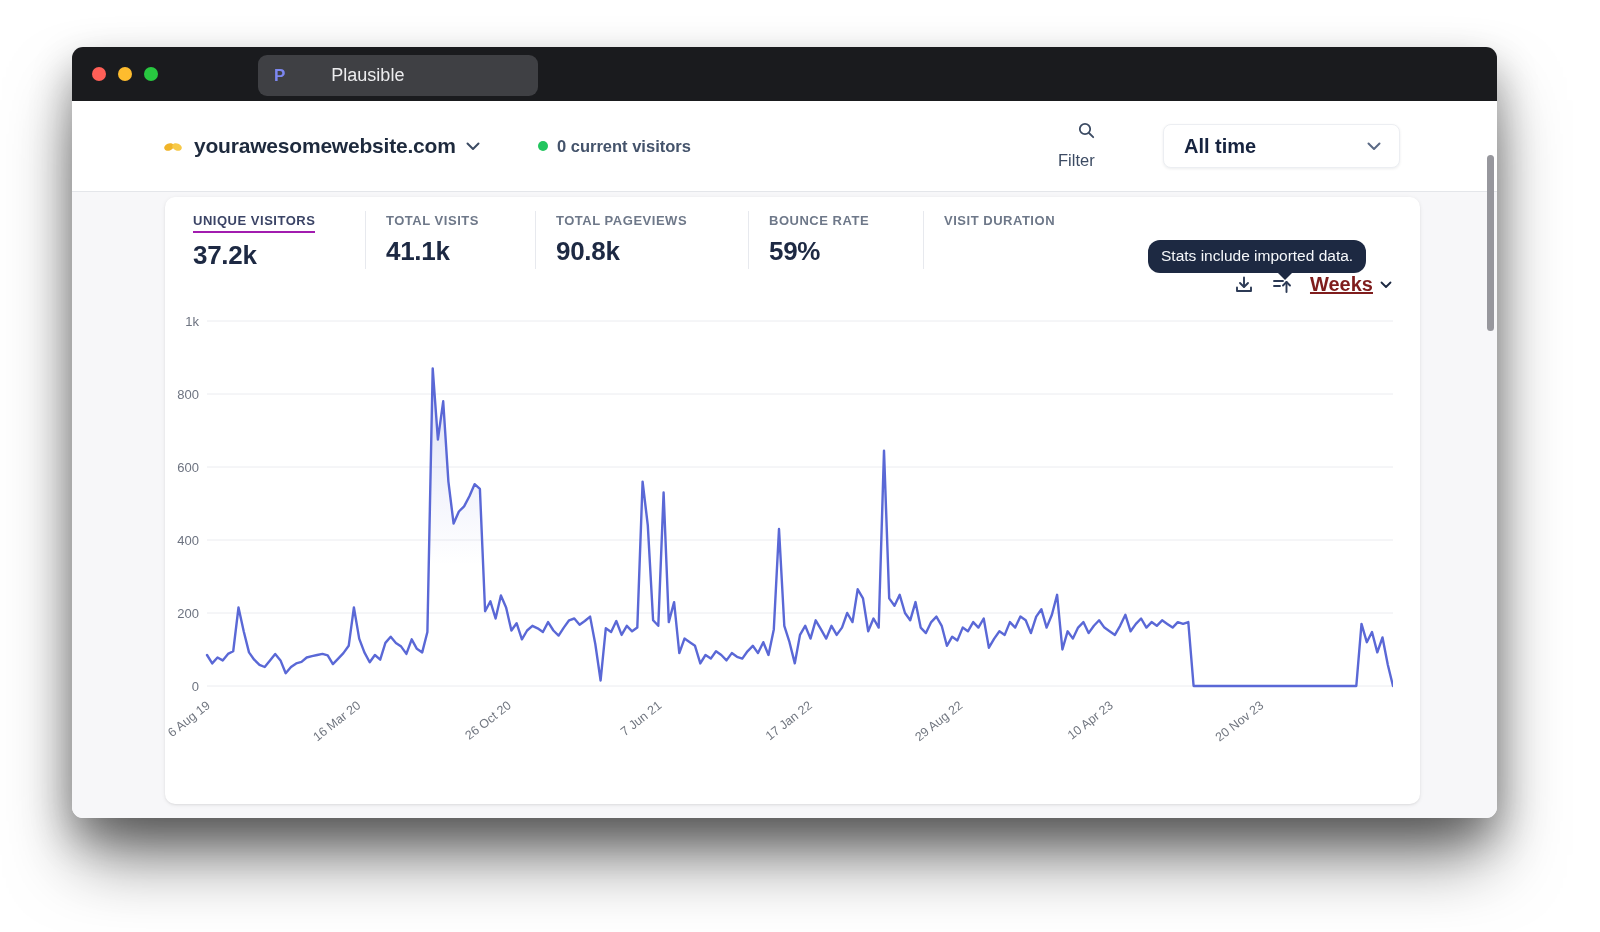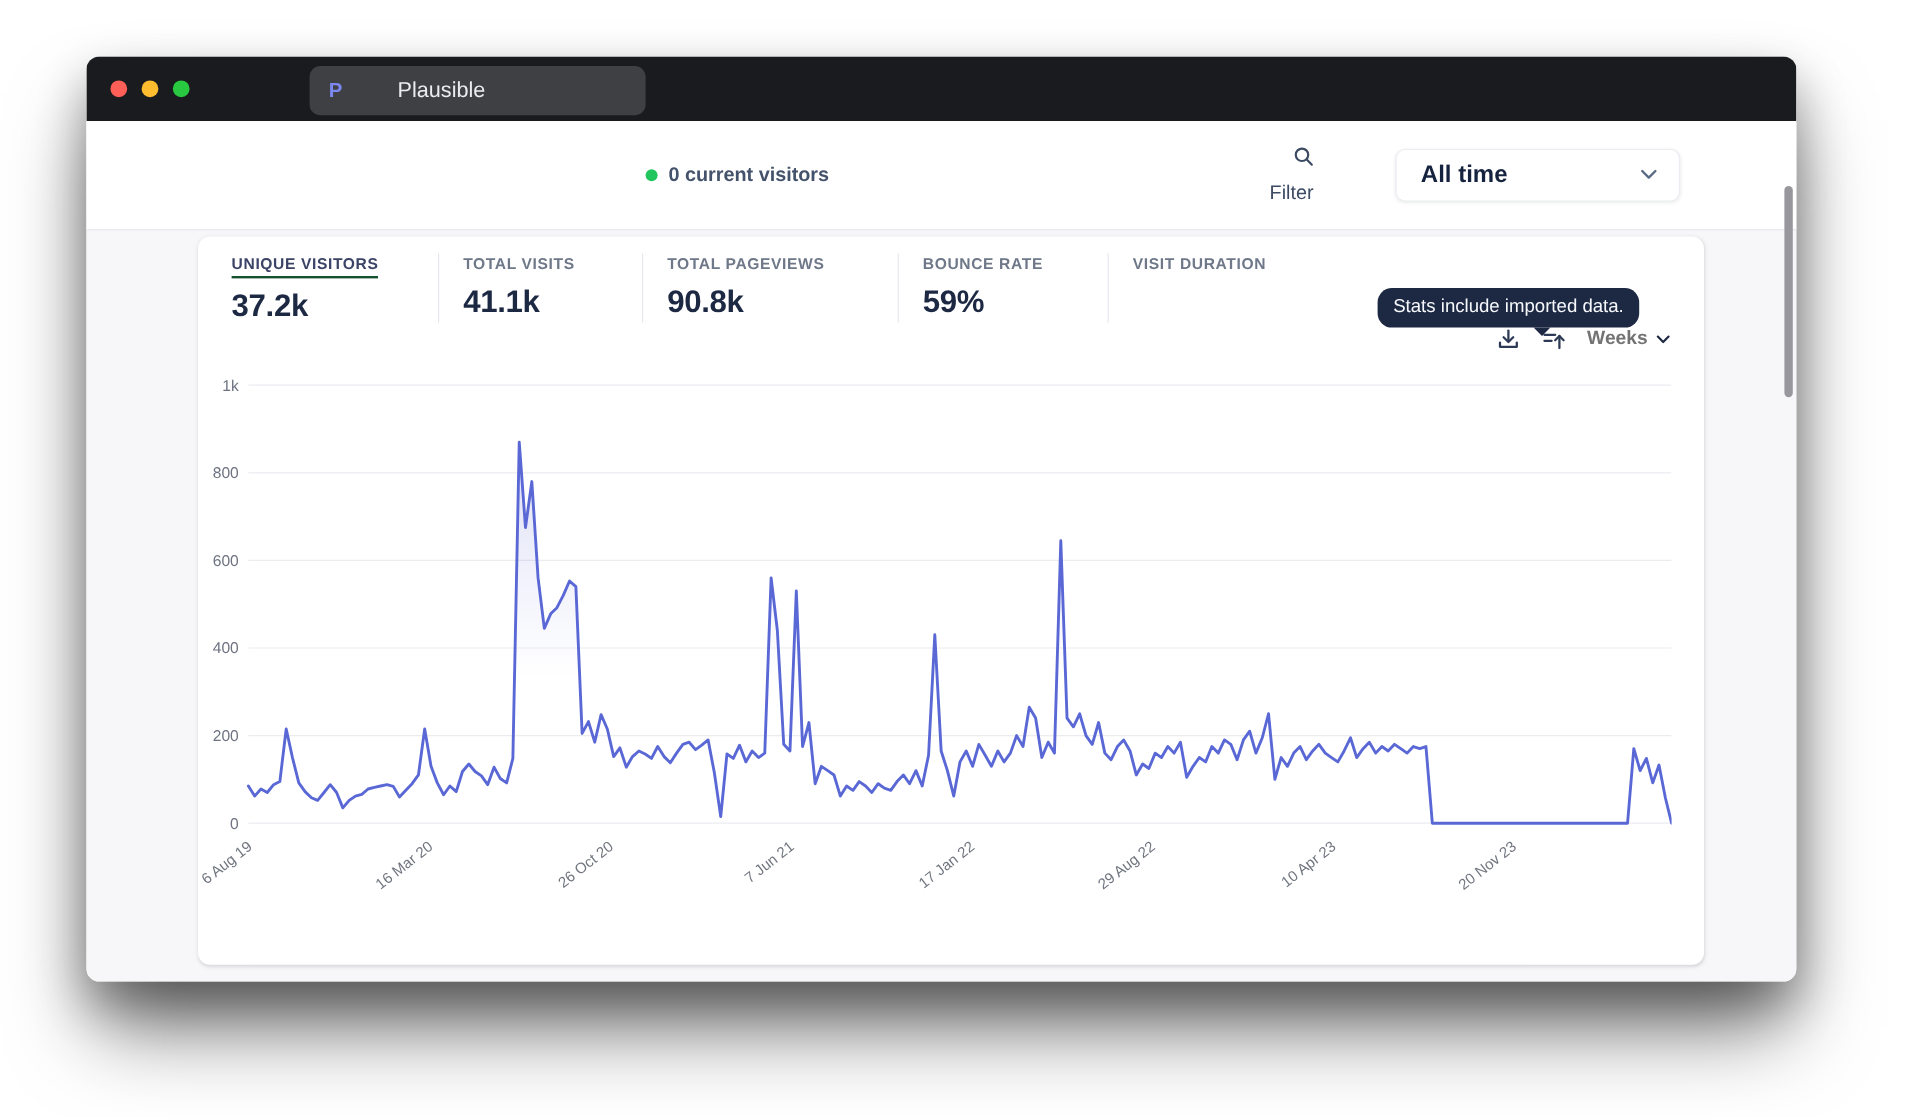--- a/index.html
+++ b/index.html
@@ -48,36 +48,36 @@
 
   
   .card {
     position:absolute; left:93px; top:96px; width:1255px; height:607px; background:#fff;
     border-radius:10px; box-shadow:0 1px 2px rgba(0,0,0,.05), 0 1px 4px rgba(0,0,0,.08);
   }
   .stats-row { position:absolute; left:28px; top:14px; display:flex; }
   .stat { height:58px; border-left:1px solid #e7e9ee; padding-left:20px; cursor:pointer; }
   .stat:first-child { border-left:none; padding-left:0; }
   .stat-label { font-size:13px; font-weight:700; color:#6e7889; letter-spacing:0.04em; display:inline-block; }
-  .stat.active .stat-label { color:#3b4466; border-bottom:2px solid #14532d; padding-bottom:3px; }
+  .stat.active .stat-label { color:#3b4466; border-bottom:2px solid #a21caf; padding-bottom:3px; }
   .stat-value { font-size:26px; font-weight:800; color:#1d2943; margin-top:7px; letter-spacing:-0.3px; }
 
   .tooltip {
     position:absolute; left:983px; top:43px; background:#1d2942; color:#f6f8fb;
     font-size:15.5px; padding:7px 13px 8px; border-radius:12px; white-space:nowrap; z-index:5;
   }
   .tooltip::after {
     content:""; position:absolute; left:130px; bottom:-7px;
     border-left:7px solid transparent; border-right:7px solid transparent; border-top:7px solid #1d2942;
   }
 
   .controls { position:absolute; right:28px; top:76px; display:flex; align-items:center; gap:17px; }
   .icon-btn { display:flex; align-items:center; cursor:pointer; color:#2c3a55; }
   .interval { display:flex; align-items:center; gap:7px; cursor:pointer; }
-  .interval-label { font-size:16px; font-weight:600; color:#737373; }
+  .interval-label { font-size:20px; font-weight:600; color:#7f1d1d;text-decoration:underline; }
 
   .chart-wrap { position:absolute; left:0; top:114px; width:1228px; height:470px; }
   svg text.ytick { font-size:13px; fill:#6d7380; font-family:"Liberation Sans",sans-serif; }
   svg text.xtick { font-size:12.5px; fill:#70757f; font-family:"Liberation Sans",sans-serif; }
 </style>
 </head>
 <body>
 
 <div class="window">
   <div class="titlebar">
@@ -87,20 +87,34 @@
       <span class="tl-green"></span>
     </div>
     <div class="tab">
       <span class="tab-favicon">P</span>
       <span class="tab-title">Plausible</span>
     </div>
   </div>
 
   <div class="content">
     <div class="app-header">
+      <div class="site-group">
+        <span class="favicon">
+          <svg width="20" height="16" viewBox="0 0 20 16">
+            <ellipse cx="6" cy="9" rx="5" ry="3.6" fill="#f0b429" transform="rotate(-22 6 9)"></ellipse>
+            <ellipse cx="14" cy="9" rx="5" ry="3.6" fill="#f7c948" transform="rotate(22 14 9)"></ellipse>
+          </svg>
+        </span>
+        <span class="site-name">yourawesomewebsite.com</span>
+        <span class="chev">
+          <svg width="14" height="9" viewBox="0 0 14 9">
+              <polyline points="1.5,1.5 7,7 12.5,1.5" fill="none" stroke="#3c4b63" stroke-width="2" stroke-linecap="round" stroke-linejoin="round"></polyline>
+            </svg>
+        </span>
+      </div>
       <div class="visitors-group">
         <span class="green-dot"></span>
         <span class="visitors-text">0 current visitors</span>
       </div>
       <div class="filter-group">
         <span>
           <svg width="17" height="17" viewBox="0 0 17 17">
               <circle cx="7" cy="7" r="5.2" fill="none" stroke="#3c4b63" stroke-width="1.8"></circle>
               <line x1="11" y1="11" x2="15.2" y2="15.2" stroke="#3c4b63" stroke-width="1.8" stroke-linecap="round"></line>
             </svg>

